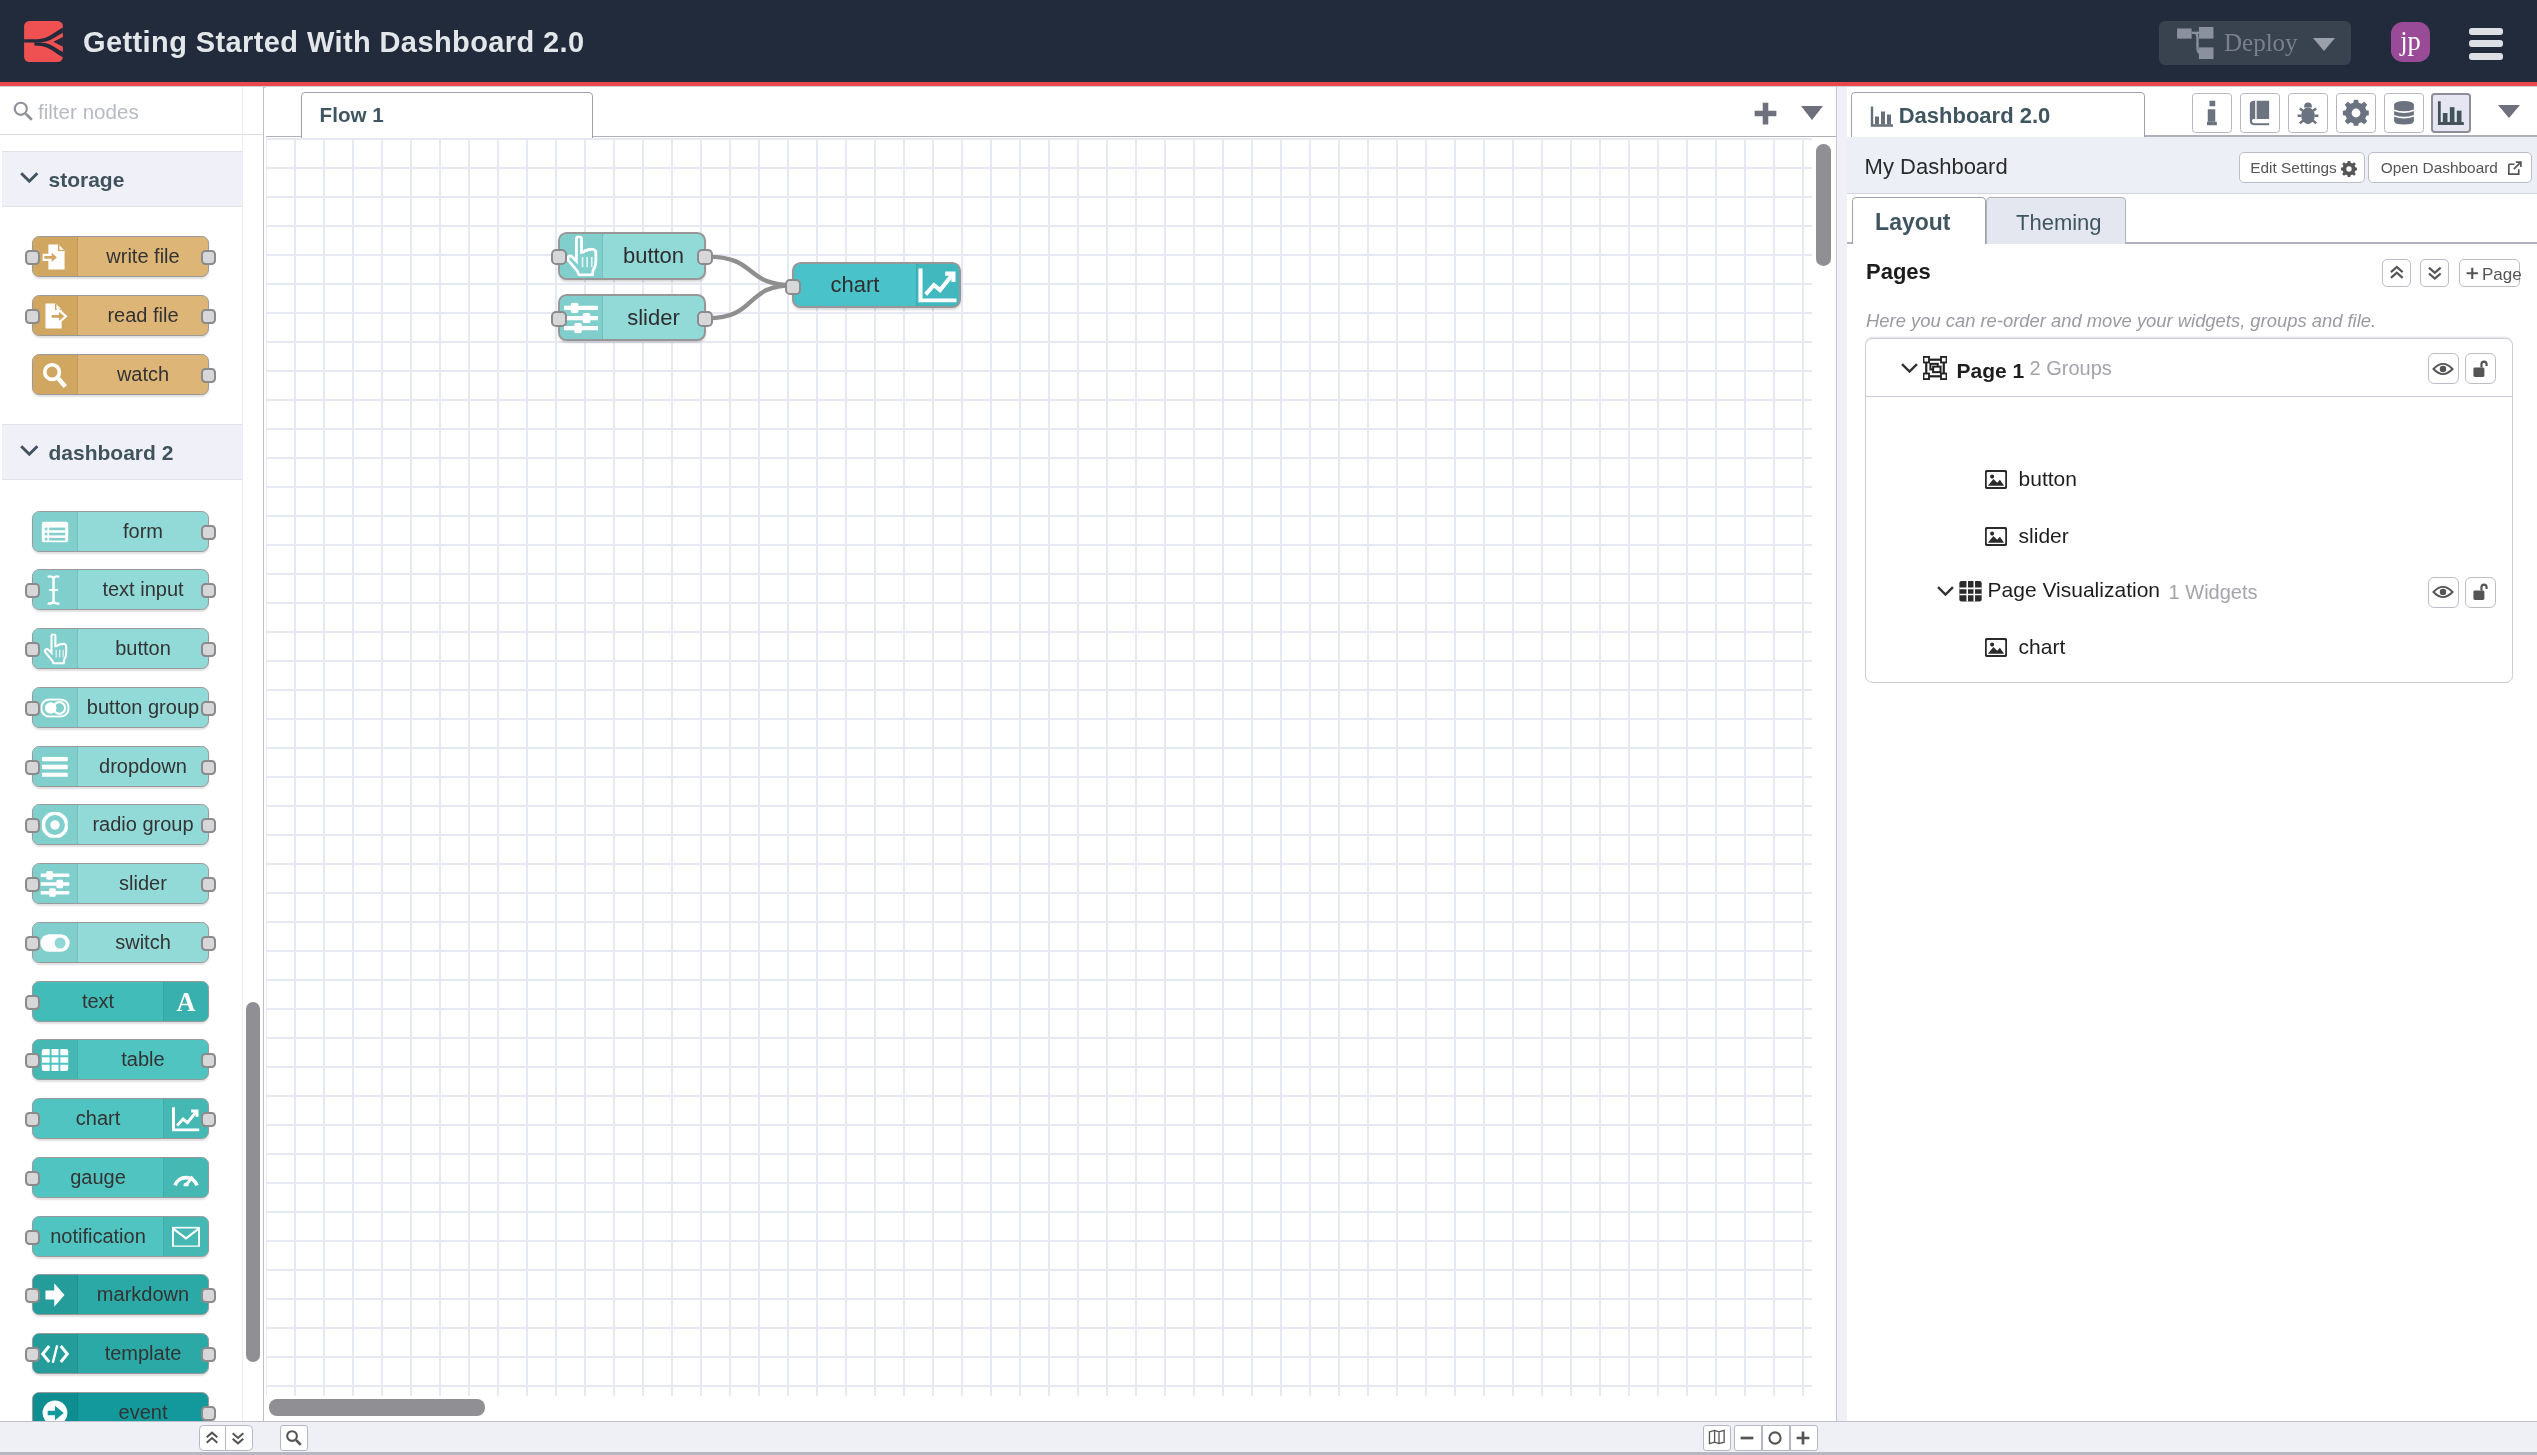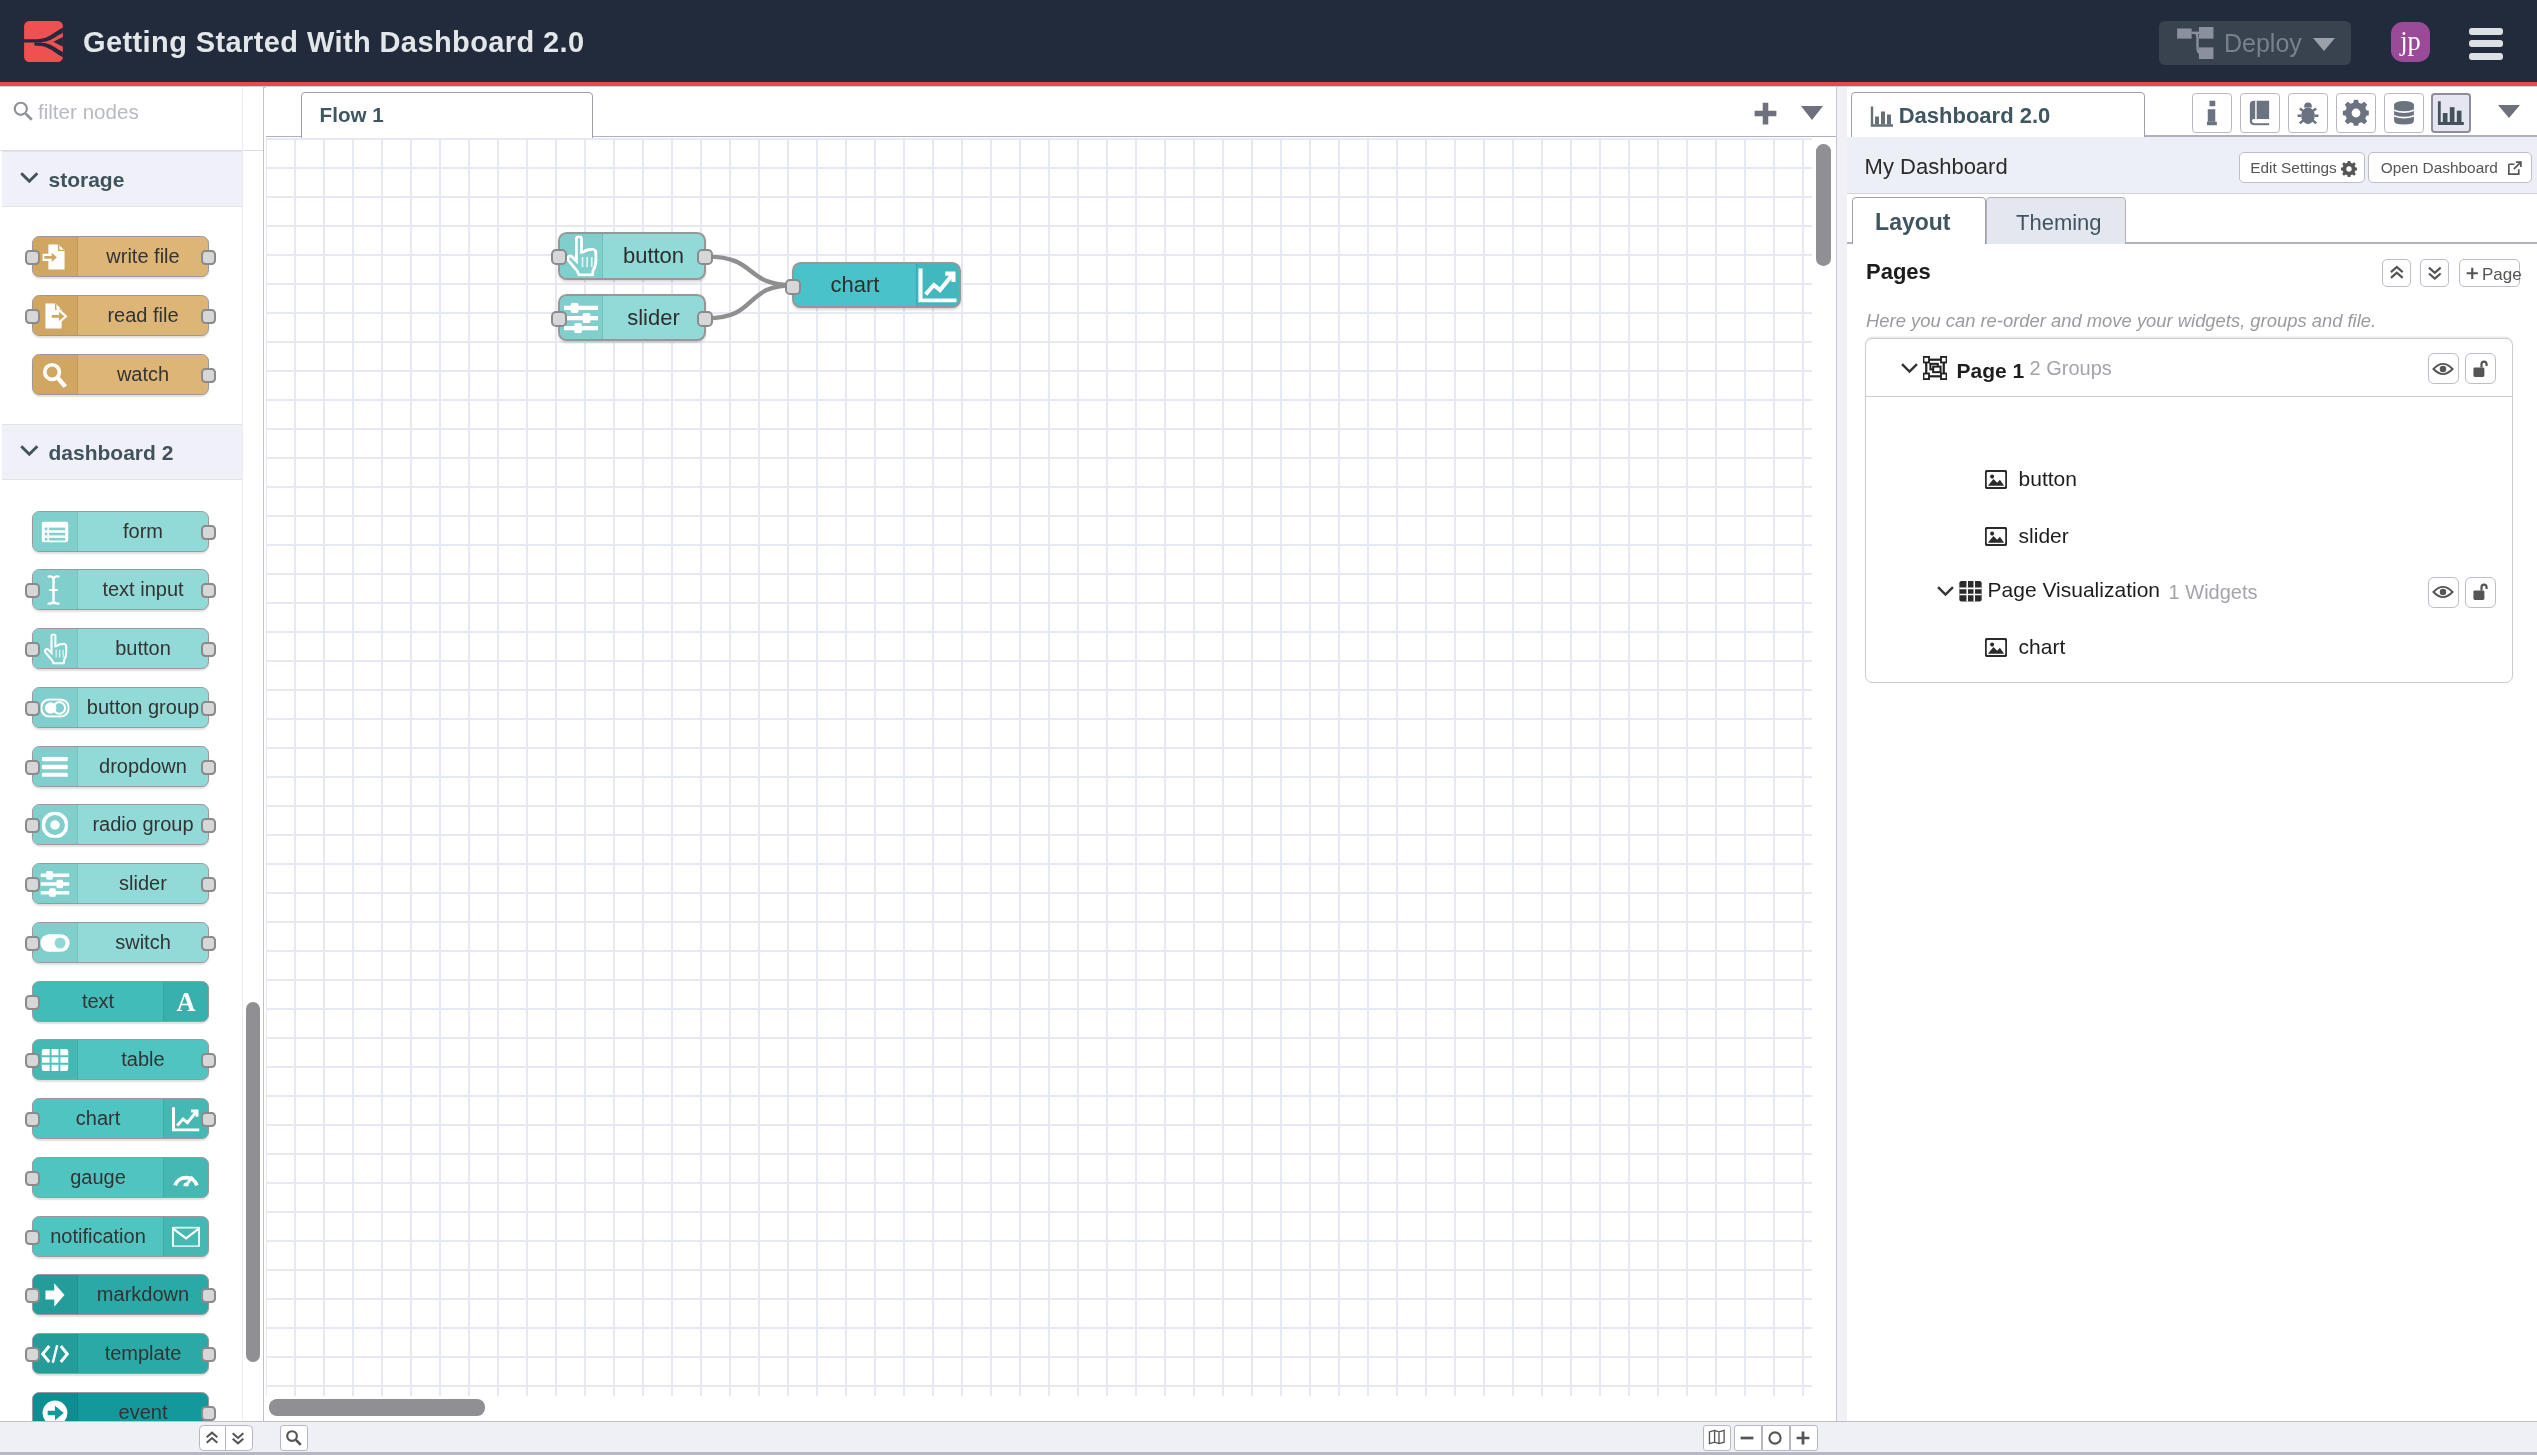--- a/index.html
+++ b/index.html
@@ -6,30 +6,30 @@
 html,body { width:2538px; height:1455px; overflow:hidden; background:#fff;
   font-family:"Liberation Sans", sans-serif; }
 #root { position:relative; width:2538px; height:1455px; overflow:hidden; }
 
 
 #hdr { position:absolute; left:0; top:0; width:2538px; height:82px; background:#212b3b; }
 #redline { position:absolute; left:0; top:82px; width:2538px; height:3.7px; background:#e9494d; }
 #hairline { position:absolute; left:0; top:86px; width:2538px; height:1.5px; background:#cdced6; }
 #logo { position:absolute; left:23.5px; top:21px; }
 #title { position:absolute; left:83px; top:26.4px; font-size:29px; font-weight:bold; color:#e4e7ea; letter-spacing:0.4px;}
-#deploy { position:absolute; left:2159px; top:20.6px; width:192px; height:44px; background:#39424f; border-radius:5.9px; }
+#deploy { position:absolute; left:2159px; top:20.6px; width:192px; height:44px; background:#39424f; border-radius:5.9px;font-family:Liberation Serif, serif; }
 #deploy .dtxt { position:absolute; left:65px; top:8px; font-size:25px; color:#79808c; }
 #deploy .dcaret { position:absolute; right:16px; top:17.6px; width:0; height:0; border-left:11px solid transparent; border-right:11px solid transparent; border-top:13.2px solid #9aa1ab; }
 #avatar { position:absolute; left:2391px; top:22px; width:39px; height:40px; background:#9a4b98; border-radius:11.7px; color:#fff; font-family:"Liberation Serif", serif; font-size:26.4px; text-align:center; line-height:38px; }
 #burger { position:absolute; left:2469px; top:28px; }
 #burger div { width:34px; height:6.6px; background:#dcdfe3; border-radius:2.9px; margin-bottom:5.9px; }
 
 
 #palette { position:absolute; left:0; top:87px; width:264px; height:1334px; background:#fff; border-right:1.5px solid #bfc0c9; overflow:hidden; }
-#psearch { position:absolute; left:0; top:0; width:263px; height:64px; border-bottom:1.5px solid #dcdce2; background:#fff; }
+#psearch { position:absolute; left:0; top:0; width:263px; height:48px; border-bottom:1.5px solid #dcdce2; background:#fff; }
 #psearch .ph { position:absolute; left:38px; top:12.5px; font-size:20.6px; color:#b7bac2; }
 .cathdr { position:absolute; left:1.5px; width:241px; height:56px; background:#f0f1f8; border-top:0.7px solid #e2e2e8; border-bottom:0.7px solid #e2e2e8; }
 .cathdr .ctxt { position:absolute; left:47px; top:16px; font-size:21px; font-weight:bold; color:#40535d; }
 .cathdr svg { position:absolute; left:17.6px; top:19px; }
 .pnode { position:absolute; left:32px; width:177px; height:41px; border:1.5px solid #999; border-radius:7.3px; box-shadow:0 1.5px 1.5px rgba(0,0,0,0.12); }
 .pnode .icr { position:absolute; top:0; bottom:0; width:45px; }
 .pnode .icl { left:0; border-right:1.5px dotted rgba(0,0,0,0.12); border-radius:5.9px 0 0 5.9px; }
 .pnode .icrt { right:0; border-left:1.5px dotted rgba(0,0,0,0.12); border-radius:0 5.9px 5.9px 0; }
 .pnode .plbl { position:absolute; top:0; bottom:0; display:flex; align-items:center; justify-content:center; font-size:20px; color:#333; }
 .pnode .lbll { left:45px; right:0; }

